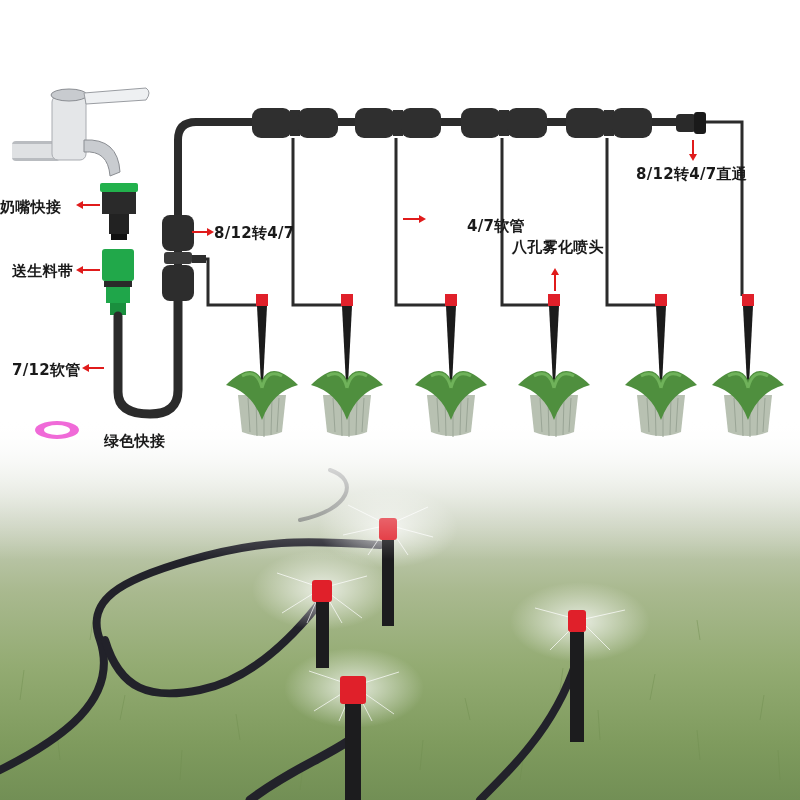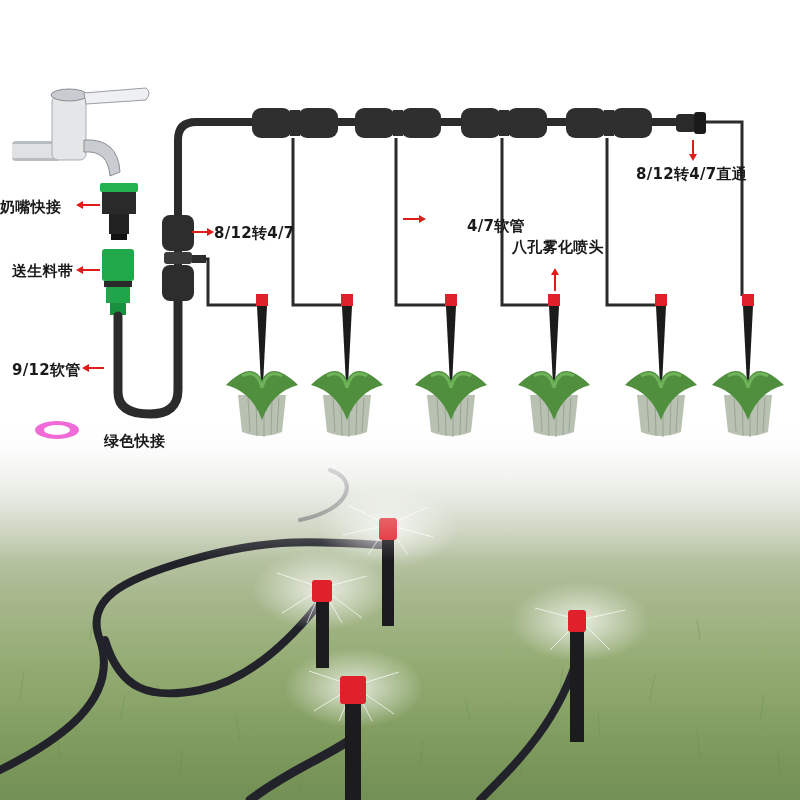--- a/index.html
+++ b/index.html
@@ -214,19 +214,19 @@
         <path d="M426 219 l-7 -4 v8 z" stroke="none"></path>
       <line x1="555" y1="291" x2="555" y2="272"></line>
         <path d="M555 268 l-4 7 h8 z" stroke="none"></path>
       <line x1="693" y1="140" x2="693" y2="157"></line>
         <path d="M693 161 l-4 -7 h8 z" stroke="none"></path>
     </g>
   </svg>
 
   <span class="label" style="left:0;top:198px;">奶嘴快接</span>
   <span class="label" style="left:12px;top:262px;">送生料带</span>
-  <span class="label" style="left:12px;top:361px;">9/12软管</span>
+  <span class="label" style="left:12px;top:361px;">7/12软管</span>
   <span class="label" style="left:104px;top:432px;">绿色快接</span>
   <span class="label" style="left:214px;top:224px;">8/12转4/7</span>
   <span class="label" style="left:432px;top:217px;margin-left:35px;">4/7软管</span>
   <span class="label" style="left:512px;top:238px;">八孔雾化喷头</span>
   <span class="label" style="left:636px;top:165px;">8/12转4/7直通</span>
 </div>
 
 </body></html>

